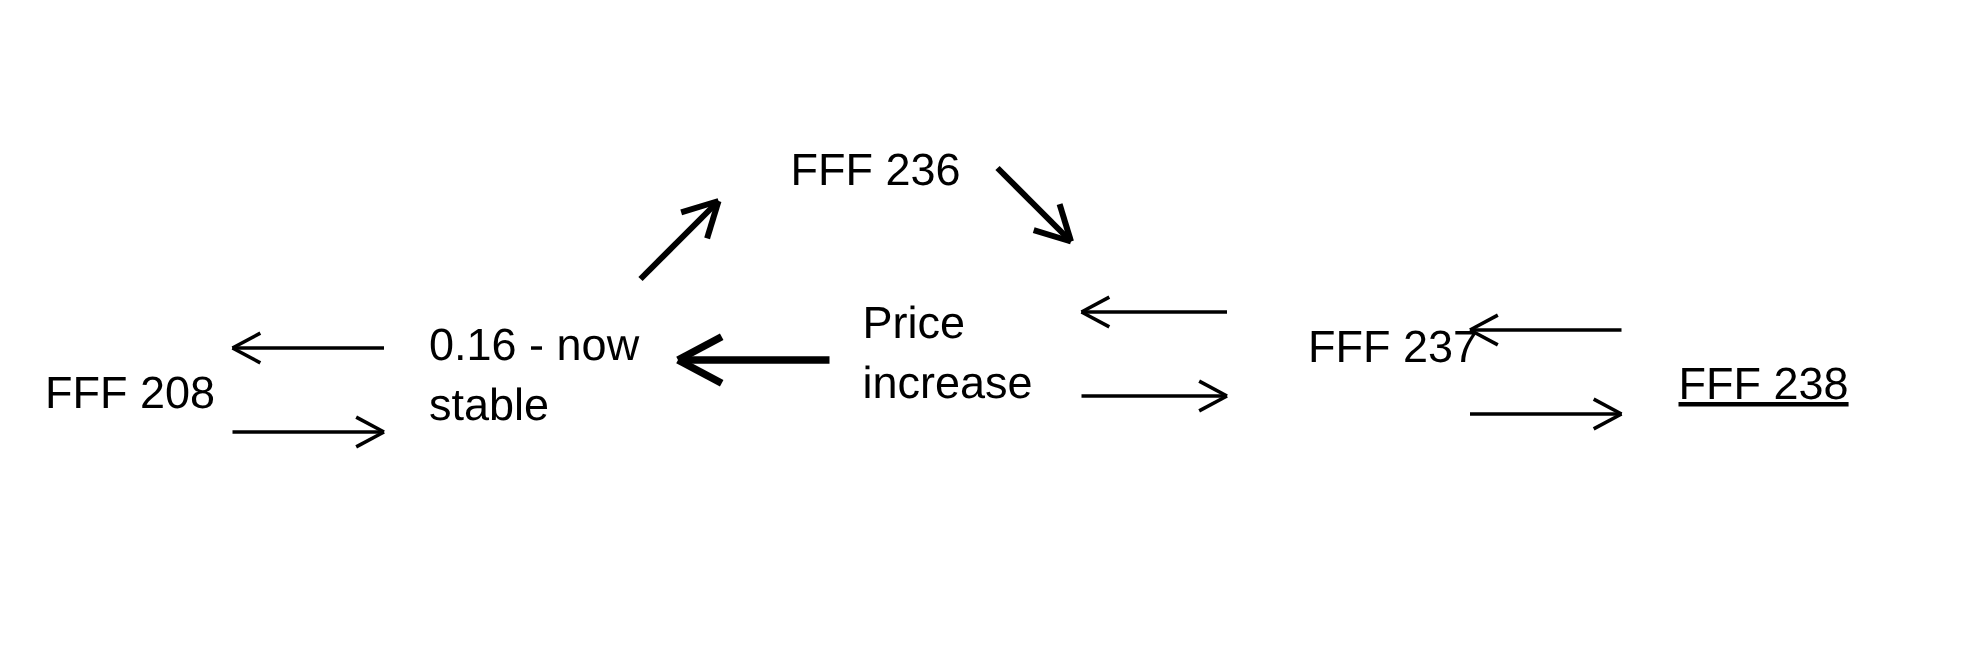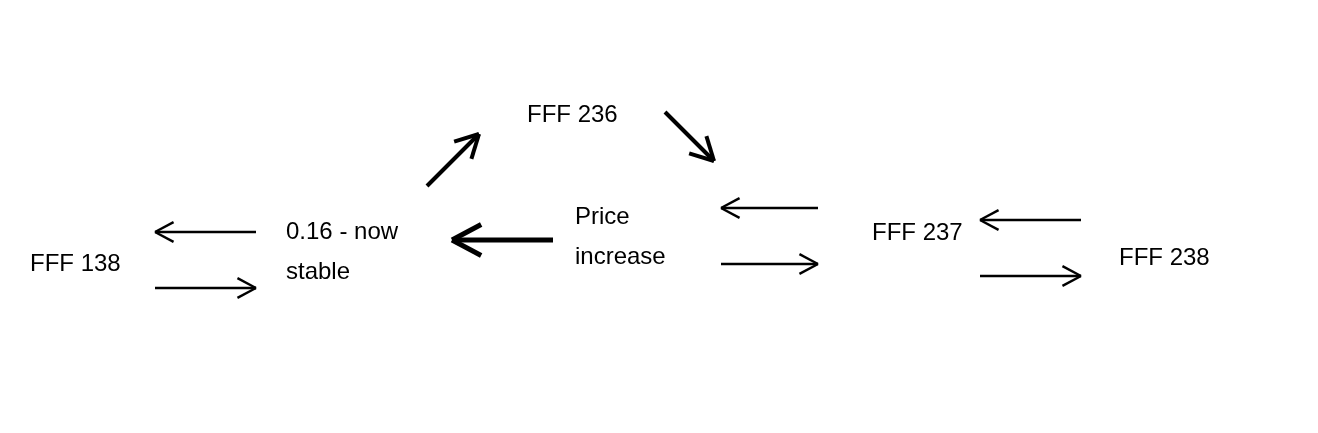--- a/index.html
+++ b/index.html
@@ -22,21 +22,21 @@
     position: absolute;
     left: 0;
     top: 0;
     width: 1318px;
     height: 433px;
     pointer-events: none;
   }
   .node-label {
     position: absolute;
     color: #000000;
-    font-size: 24px;
+    font-size: 30px;
     line-height: 40px;
     white-space: pre;
     letter-spacing: 0px;
     font-weight: 400;
   }
   .node-label.two-line {
     white-space: pre-line;
   }
 </style>
 </head>
@@ -86,23 +86,23 @@
         <line x1="980" y1="220" x2="998.5418994500375" y2="229.8589028185037" stroke="#000000" stroke-width="2.4" stroke-linecap="butt"></line>
       </g>
       <g>
         <line x1="980" y1="276" x2="1081" y2="276" stroke="#000000" stroke-width="2.4" stroke-linecap="butt"></line>
         <line x1="1081" y1="276" x2="1062.4581005499626" y2="285.8589028185037" stroke="#000000" stroke-width="2.4" stroke-linecap="butt"></line>
         <line x1="1081" y1="276" x2="1062.4581005499626" y2="266.1410971814963" stroke="#000000" stroke-width="2.4" stroke-linecap="butt"></line>
       </g>
     </svg>
 
   <div id="node-layer">
-      <div class="node-label" style="left: 30px; top: 243px;">FFF 138</div>
+      <div class="node-label" style="left: 30px; top: 243px;">FFF 208</div>
       <div class="node-label two-line" style="left: 286px; top: 211px;">0.16 - now
 stable</div>
       <div class="node-label" style="left: 527px; top: 94px;">FFF 236</div>
       <div class="node-label two-line" style="left: 575px; top: 196px; text-align: left;">Price
 increase</div>
       <div class="node-label" style="left: 872px; top: 212px;">FFF 237</div>
-      <div class="node-label" style="left: 1119px; top: 237px;">FFF 238</div>
+      <div class="node-label" style="left: 1119px; top: 237px; text-decoration: underline;">FFF 238</div>
     </div>
 
 </div>
 
 </body></html>

